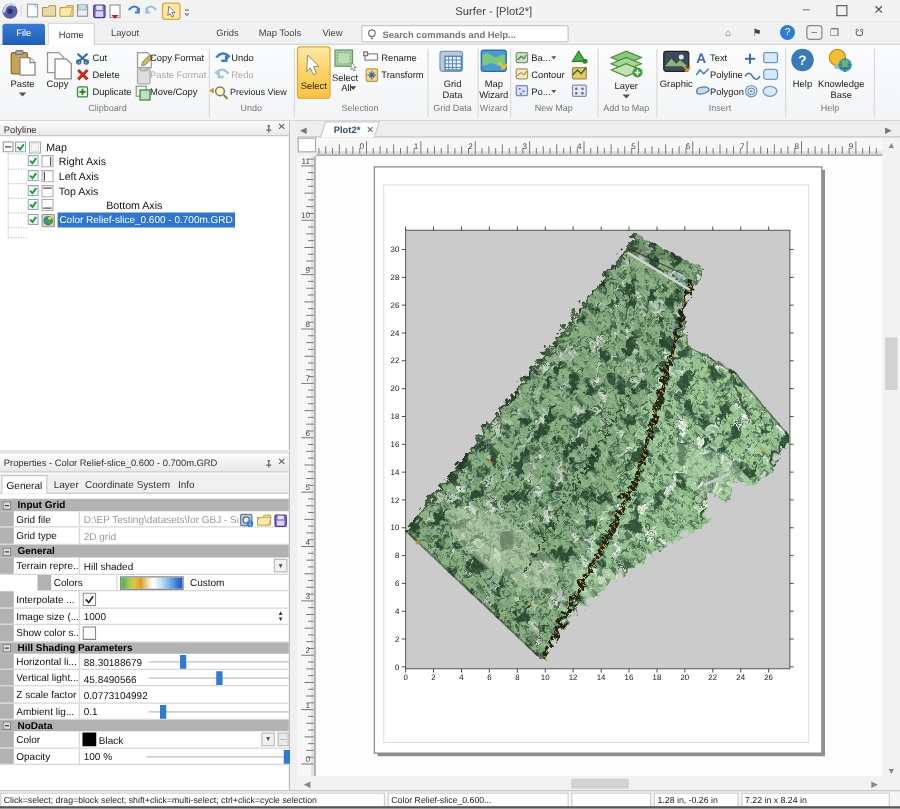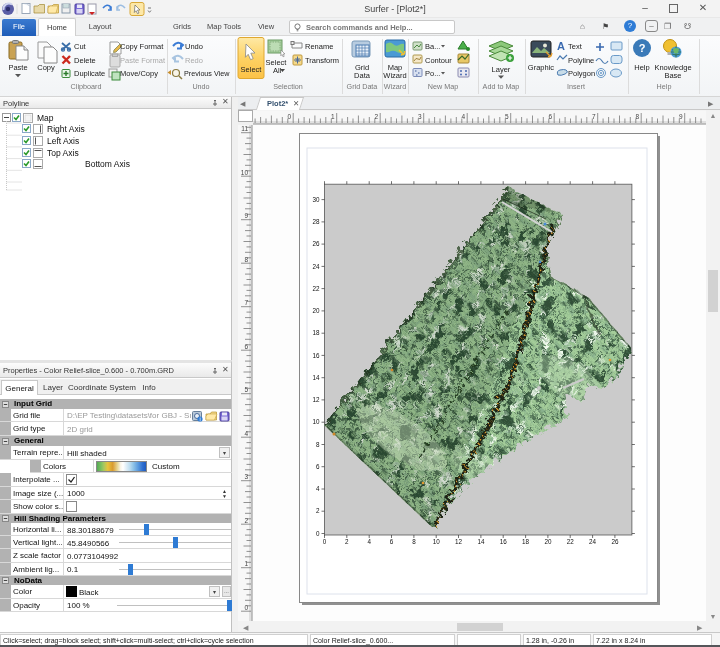--- a/index.html
+++ b/index.html
@@ -298,20 +298,33 @@
           <rect x="0.5" y="0.5" width="8" height="8" fill="#fff" stroke="#8aa8c8"></rect>
           <path d="M2 4.5 l2 2 3-4" stroke="#2a9a2a" stroke-width="1.6" fill="none"></path>
         </svg>
    <svg class="abs" style="left:33px;top:1px" width="10" height="10" viewBox="0 0 10 10">
           <rect x="0.5" y="0.5" width="9" height="9" fill="#fff" stroke="#aaa"></rect>
           <path d="M1.5 7.5h7" stroke="#555"></path>
         </svg>
    <div class="abs" style="left:47px;top:1px;font-size:8.5px;color:#111;margin-left:38px;">Bottom Axis</div>
  </div>
 
+ <div class="abs" style="left:0;top:73.1px;width:228px;height:11.7px;">
+   <svg class="abs" style="left:22px;top:1px" width="9" height="9" viewBox="0 0 9 9">
+          <rect x="0.5" y="0.5" width="8" height="8" fill="#fff" stroke="#8aa8c8"></rect>
+          <path d="M2 4.5 l2 2 3-4" stroke="#2a9a2a" stroke-width="1.6" fill="none"></path>
+        </svg>
+   <svg class="abs" style="left:33px;top:0.5px" width="11" height="11" viewBox="0 0 11 11">
+          <rect x="0.5" y="0.5" width="10" height="10" rx="1" fill="#e8d8a8" stroke="#998"></rect>
+          <circle cx="5.5" cy="5.5" r="3.8" fill="#3a7ab8"></circle>
+          <path d="M2.5 6 q2-3 4-1 t3-1 l0 3 q-3 2-7 0z" fill="#4aa04a"></path>
+          <path d="M5 3 q2-1 3.5 0 l-1 2 q-2 0-2.5-2z" fill="#e8e840"></path>
+        </svg>
+   <div class="abs" style="left:45.5px;top:0px;height:11.5px;background:#2f76d2;padding:0 2px;font-size:8px;color:#fff;line-height:11.5px;">Color Relief-slice_0.600 - 0.700m.GRD</div>
+ </div>
  <svg class="abs" style="left:0;top:14px" width="30" height="165" viewBox="0 0 30 165">
    <path d="M6.5 10 V79 M6.5 12 H22 M6.5 24.2 H22 M6.5 35.9 H22 M6.5 47.6 H22 M6.5 59.3 H22 M6.5 71 H22 M6.5 79 H22" stroke="#c8c8c8" fill="none" stroke-dasharray="1 1"></path>
  </svg>
 </div>
 
 <div class="abs" style="left:0;top:360px;width:232px;height:272px;background:#fff;border-right:1px solid #c0c0c0;border-top:3px solid #e4e4e4;">
  <div class="abs" style="left:0;top:0;width:231px;height:15px;background:linear-gradient(#fcfcfc,#e9e9e9);border-bottom:1px solid #c8c8c8;">
    <div class="abs" style="left:3px;top:3px;font-size:7.5px;color:#333;">Properties - Color Relief-slice_0.600 - 0.700m.GRD</div>
    <svg class="abs" style="left:211px;top:4px" width="8" height="8" viewBox="0 0 8 8">
           <path d="M4 1v4 M2 5h4 M3 1.5h2" stroke="#666" fill="none"></path>

